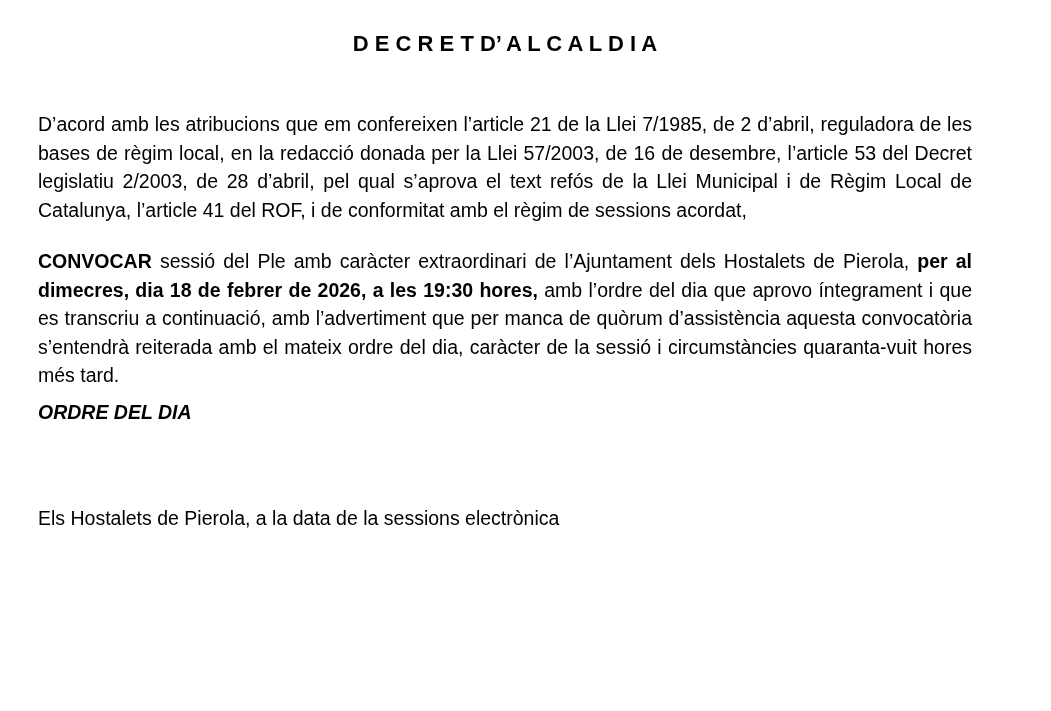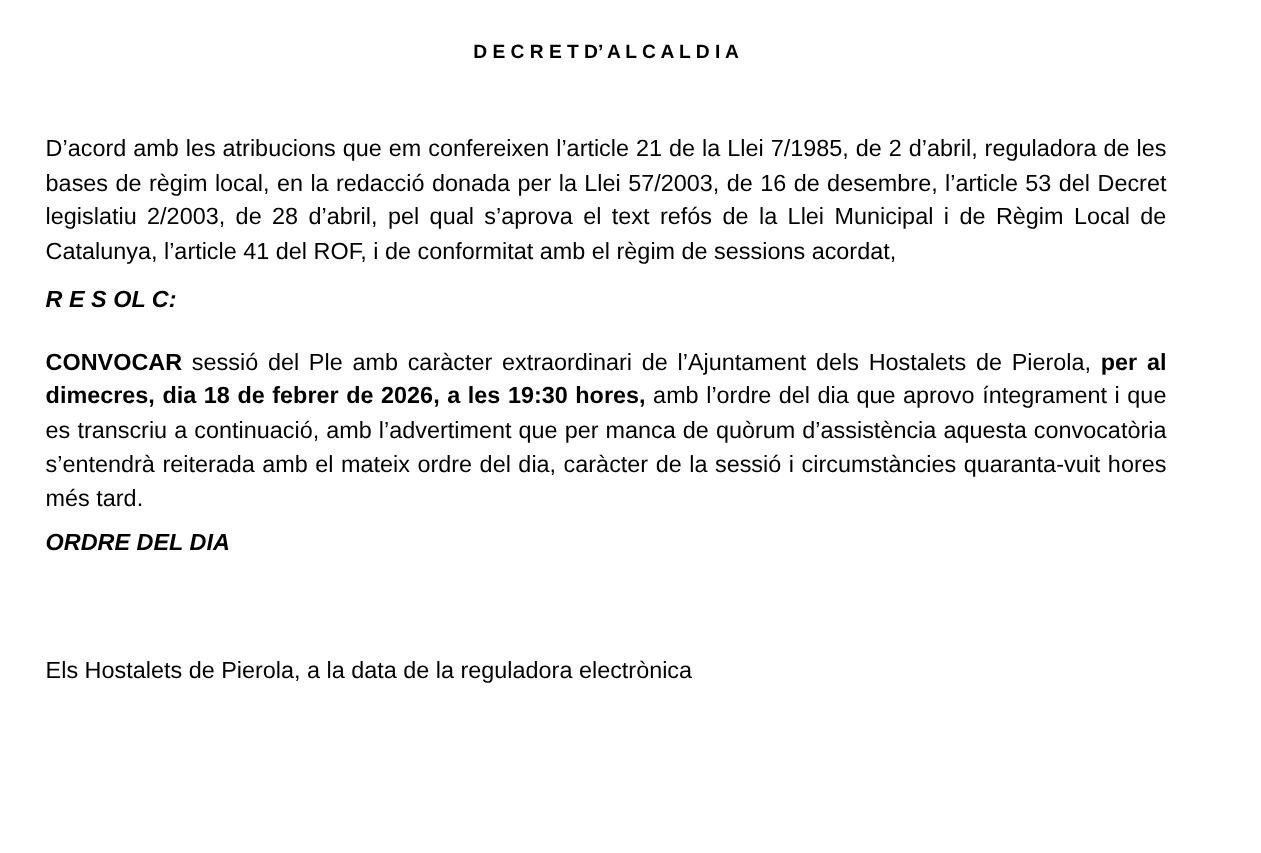--- a/index.html
+++ b/index.html
@@ -19,21 +19,21 @@
     width: 1051px;
     height: 711px;
     padding: 30px 79px 0 38px;
     font-size: 19.5px;
     line-height: 28.5px;
   }
   .doc-title {
     margin: 0;
     text-align: center;
     font-weight: bold;
-    font-size: 16px;
+    font-size: 22px;
     line-height: 28px;
   }
   p { margin: 0; }
   .just { text-align: justify; text-justify: inter-word; }
   .intro { margin-top: 52px; }
   .resolc {
     margin-top: 12px;
     font-weight: bold;
     font-style: italic;
   }
@@ -54,22 +54,21 @@
 </style>
 </head>
 <body>
 
 <div class="page">
 
   <h1 class="doc-title">D E C R E T D’ A L C A L D I A</h1>
 
   <p class="just intro">D’acord amb les atribucions que em confereixen l’article 21 de la Llei 7/1985, de 2 d’abril, reguladora de les bases de règim local, en la redacció donada per la Llei 57/2003, de 16 de desembre, l’article 53 del Decret legislatiu 2/2003, de 28 d’abril, pel qual s’aprova el text refós de la Llei Municipal i de Règim Local de Catalunya, l’article 41 del ROF, i de conformitat amb el règim de sessions acordat,</p>
 
-  <p class="resolc">R E S OL C:</p>
 
   <p class="just convocar"><span class="bu">CONVOCAR </span><span>sessió del Ple amb caràcter extraordinari de l’Ajuntament dels Hostalets de Pierola, </span><span class="bu">per al dimecres, dia 18 de febrer de 2026, a les 19:30 hores</span><span class="b">,</span><span> amb l’ordre del dia que aprovo íntegrament i que es transcriu a continuació, amb l’advertiment que per manca de quòrum d’assistència aquesta convocatòria s’entendrà reiterada amb el mateix ordre del dia, caràcter de la sessió i circumstàncies quaranta-vuit hores més tard.</span></p>
 
   <p class="ordre">ORDRE DEL DIA</p>
 
 
-  <p class="signature-line">Els Hostalets de Pierola, a la data de la reguladora electrònica</p>
+  <p class="signature-line">Els Hostalets de Pierola, a la data de la sessions electrònica</p>
 
 </div>
 
 </body></html>

